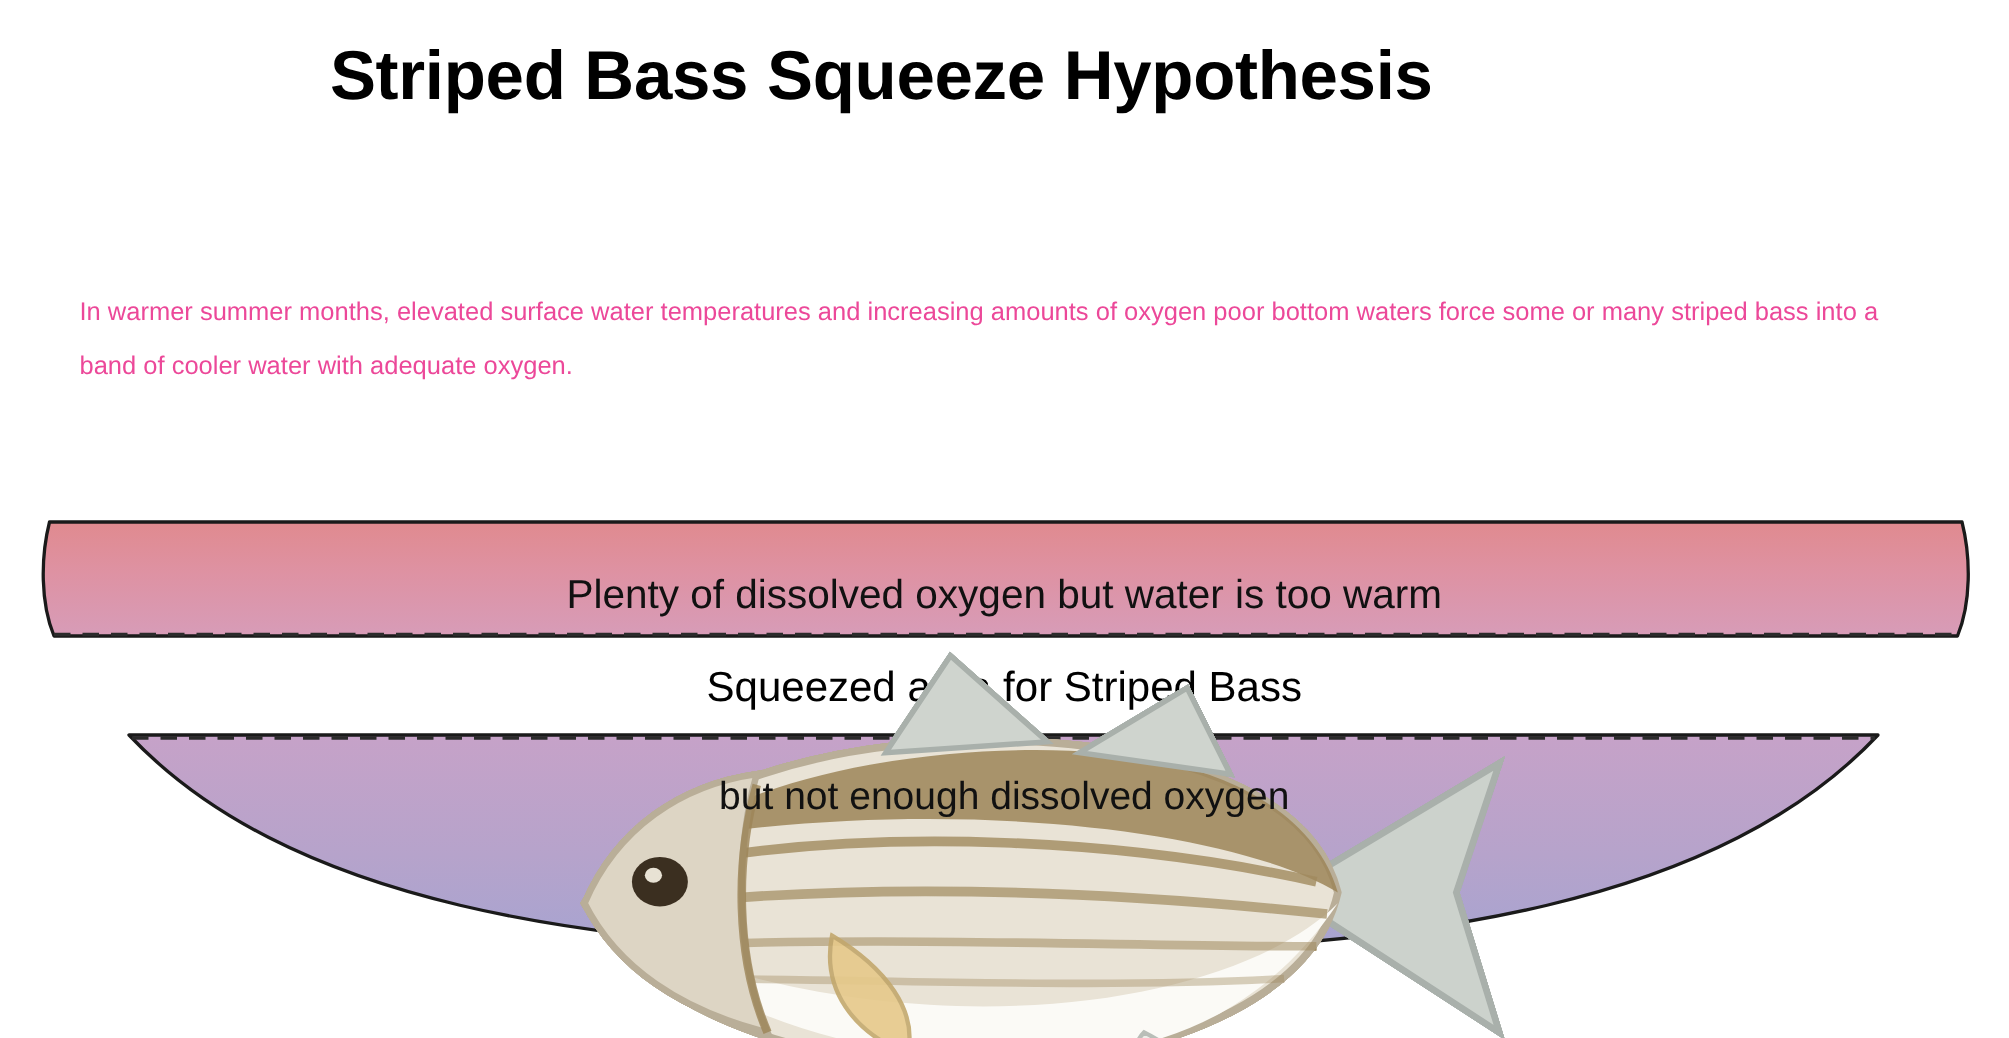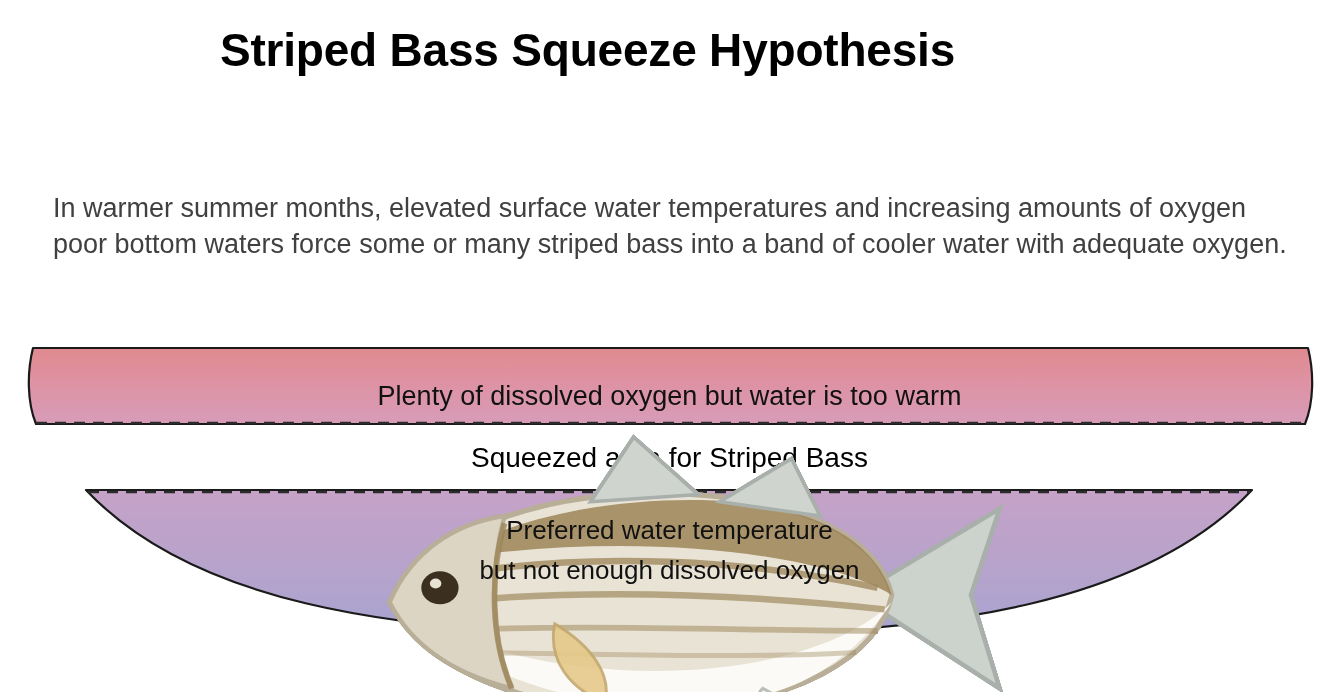--- a/index.html
+++ b/index.html
@@ -30,23 +30,23 @@
     line-height: 56px;
     white-space: nowrap;
   }
 
   
   #intro {
     position: absolute;
     top: 190px;
     left: 53px;
     width: 1235px;
-    font-size: 27px;
+    font-size: 17px;
     line-height: 36px;
-    color: #404040;
+    color: #ec4899;
   }
 
   
   #diagram {
     position: absolute;
     left: 0;
     top: 330px;
     width: 1339px;
     height: 330px;
   }
@@ -324,17 +324,16 @@
             <path d="M44 37 C48 40, 50 43, 48 45 C44 43, 42 40, 44 37 Z" fill="#eceee9" stroke="#b9beb8" stroke-width="0.4"></path>
             <path d="M62 36 C66 38, 68 41, 66 43 C62 41, 60 38, 62 36 Z" fill="#eceee9" stroke="#b9beb8" stroke-width="0.4"></path>
           </g>
         </svg>
       </span>
 
     </div>
   </div>
 
   <div class="diag-label" id="cold-label">
-    <div>Preferred water temperature</div>
     <div>but not enough dissolved oxygen</div>
   </div>
 
 </div>
 
 </body></html>

